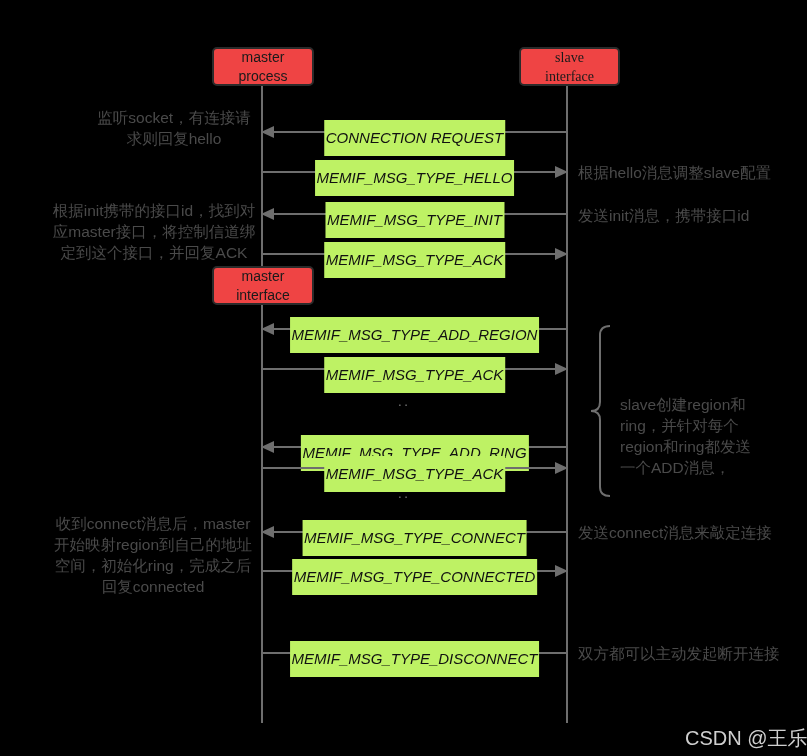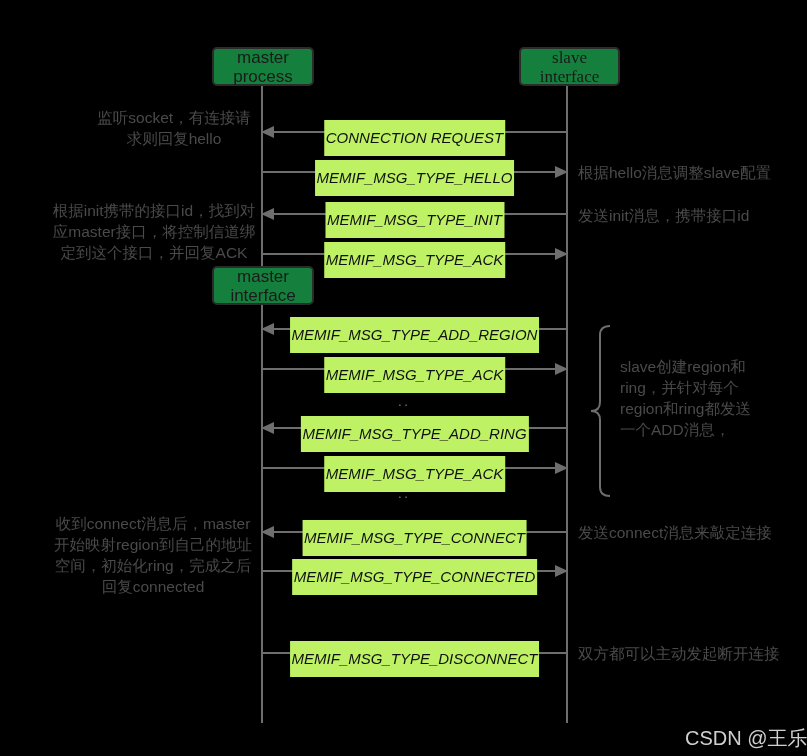--- a/index.html
+++ b/index.html
@@ -22,25 +22,25 @@
   .lifeline {
     position: absolute;
     width: 2px;
     background: #6e6e6e;
   }
 
   
   .actor-box {
     position: absolute;
     box-sizing: border-box;
-    background: #15803d;
+    background: #ef4444;
     border: 2px solid #2b2b2b;
     border-radius: 5px;
     color: #1a1a1a;
-    font-size: 17px;
+    font-size: 14px;
     line-height: 19px;
     text-align: center;
     display: flex;
     flex-direction: column;
     align-items: center;
     justify-content: center;
     padding: 2px 6px;
   }
   .actor-box span { display: block; white-space: nowrap; }
 
@@ -152,21 +152,21 @@
     <div class="msg" style="left: 262px; top: 328px; width: 305px;">
       <div class="line"></div>
       <div class="head-left"></div>
       <div class="label">MEMIF_MSG_TYPE_ADD_REGION</div>
     </div>
     <div class="msg" style="left: 262px; top: 368px; width: 305px;">
       <div class="line"></div>
       <div class="head-right"></div>
       <div class="label">MEMIF_MSG_TYPE_ACK</div>
     </div>
-    <div class="msg" style="left: 262px; top: 427px; width: 305px;">
+    <div class="msg" style="left: 262px; top: 446px; width: 305px;">
       <div class="line"></div>
       <div class="head-left"></div>
       <div class="label">MEMIF_MSG_TYPE_ADD_RING</div>
     </div>
     <div class="msg" style="left: 262px; top: 467px; width: 305px;">
       <div class="line"></div>
       <div class="head-right"></div>
       <div class="label">MEMIF_MSG_TYPE_ACK</div>
     </div>
     <div class="msg" style="left: 262px; top: 531px; width: 305px; text-align: right;">
@@ -201,21 +201,21 @@
 求则回复hello</div>
     <div class="note center" style="left: 44px; top: 200px; width: 220px;">根据init携带的接口id，找到对
 应master接口，将控制信道绑
 定到这个接口，并回复ACK</div>
     <div class="note center" style="left: 42px; top: 513px; width: 222px;">收到connect消息后，master
 开始映射region到自己的地址
 空间，初始化ring，完成之后
 回复connected</div>
     <div class="note right" style="left: 578px; top: 162px; width: 225px;">根据hello消息调整slave配置</div>
     <div class="note right" style="left: 578px; top: 205px; width: 225px;">发送init消息，携带接口id</div>
-    <div class="note right" style="left: 620px; top: 356px; width: 170px;">slave创建region和
+    <div class="note right" style="left: 620px; top: 394px; width: 170px;">slave创建region和
 ring，并针对每个
 region和ring都发送
 一个ADD消息，</div>
     <div class="note right" style="left: 578px; top: 522px; width: 225px;">发送connect消息来敲定连接</div>
     <div class="note right" style="left: 578px; top: 643px; width: 225px;">双方都可以主动发起断开连接</div>
     <div class="brace" style="left: 590px; top: 325px; width: 22px; height: 172px;"><svg width="22" height="172" viewBox="0 0 22 172">
         <path d="M 20 1 Q 10 1 10 10 L 10 77 Q 10 86 1 86 Q 10 86 10 95 L 10 162 Q 10 171 20 171" fill="none" stroke="#6e6e6e" stroke-width="2"></path>
       </svg></div>
     <div class="watermark" style="left: 677px; top: 729px;">CSDN @王乐0023</div>
   </div>

